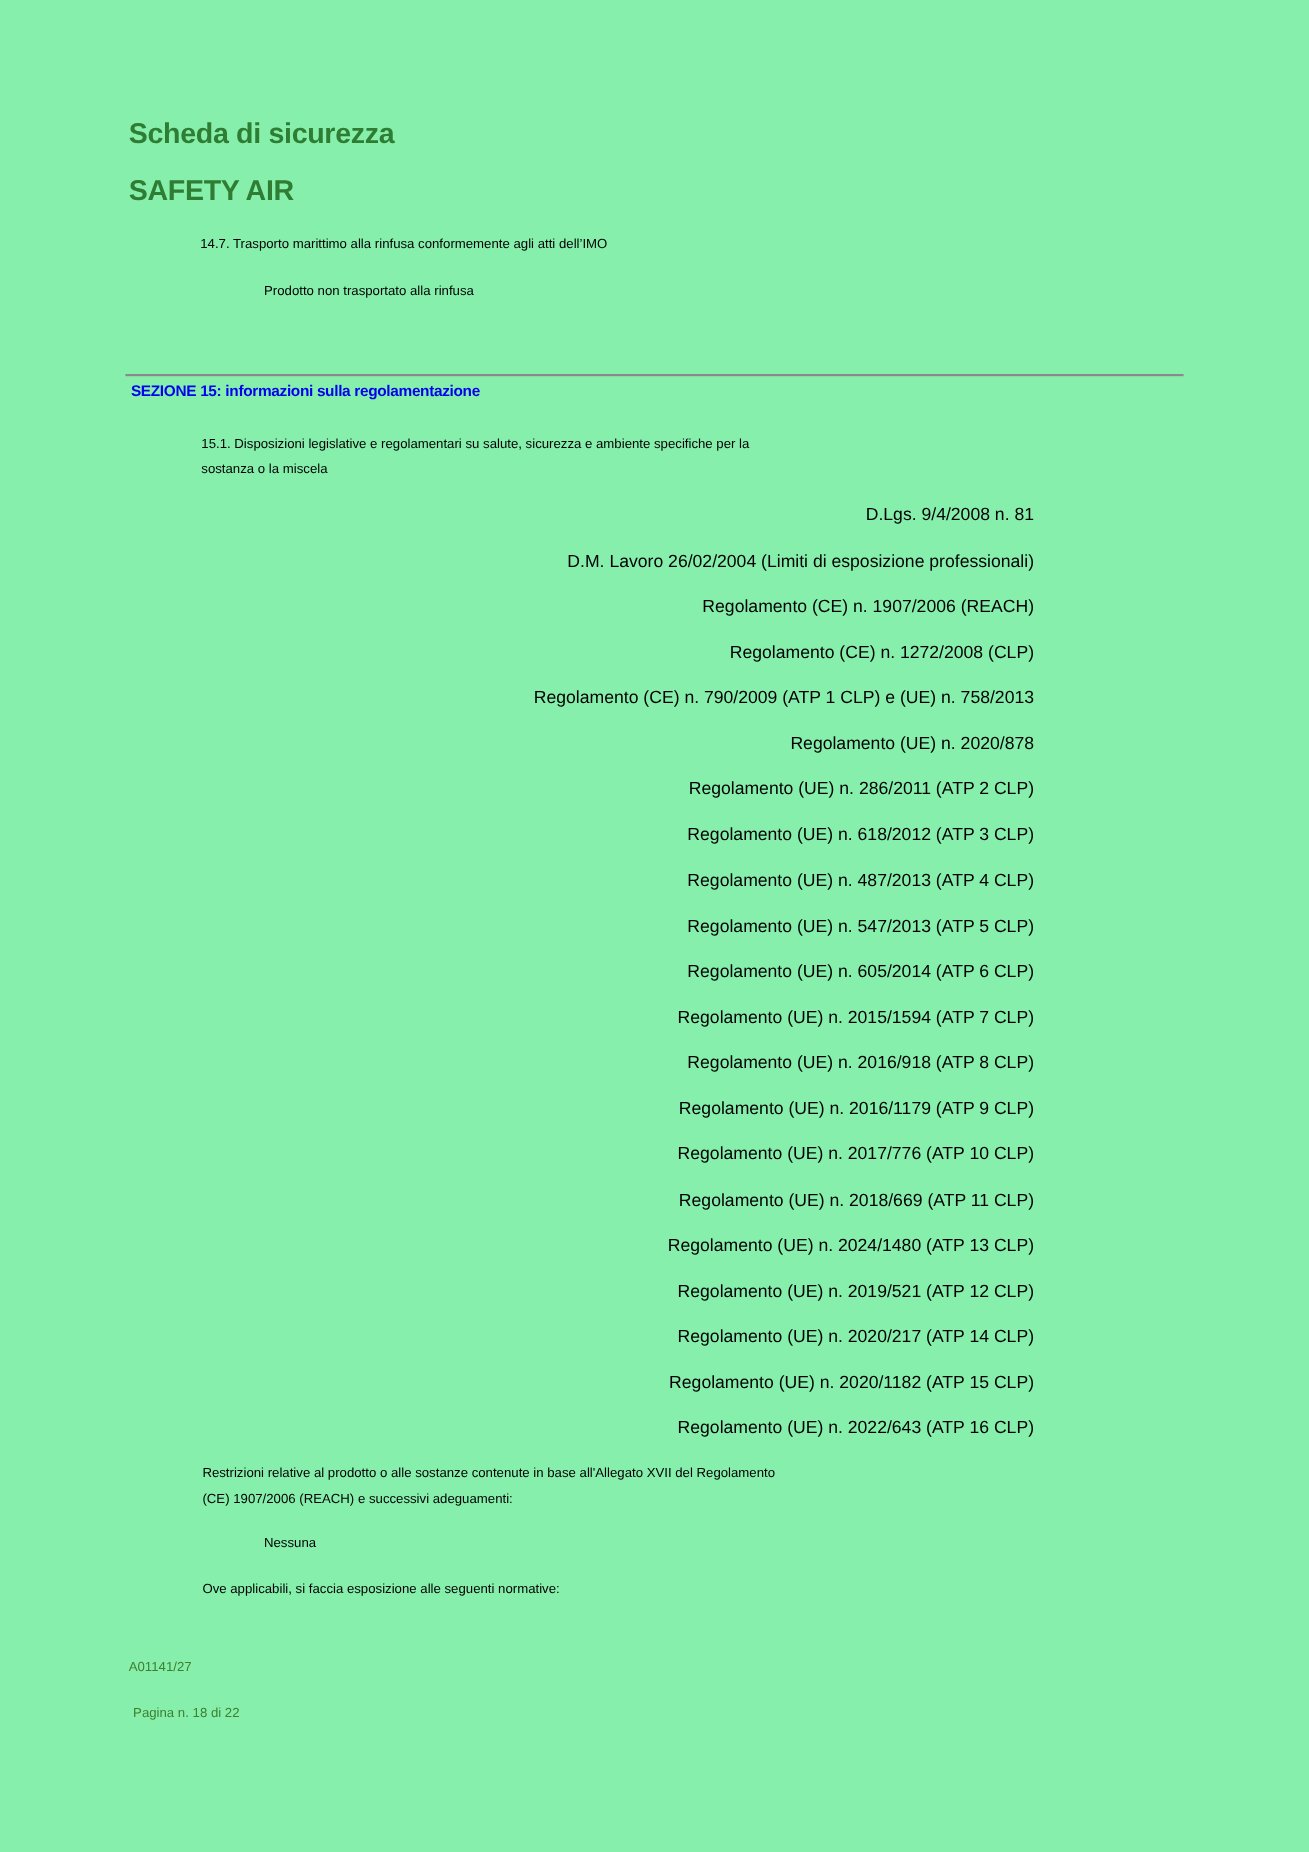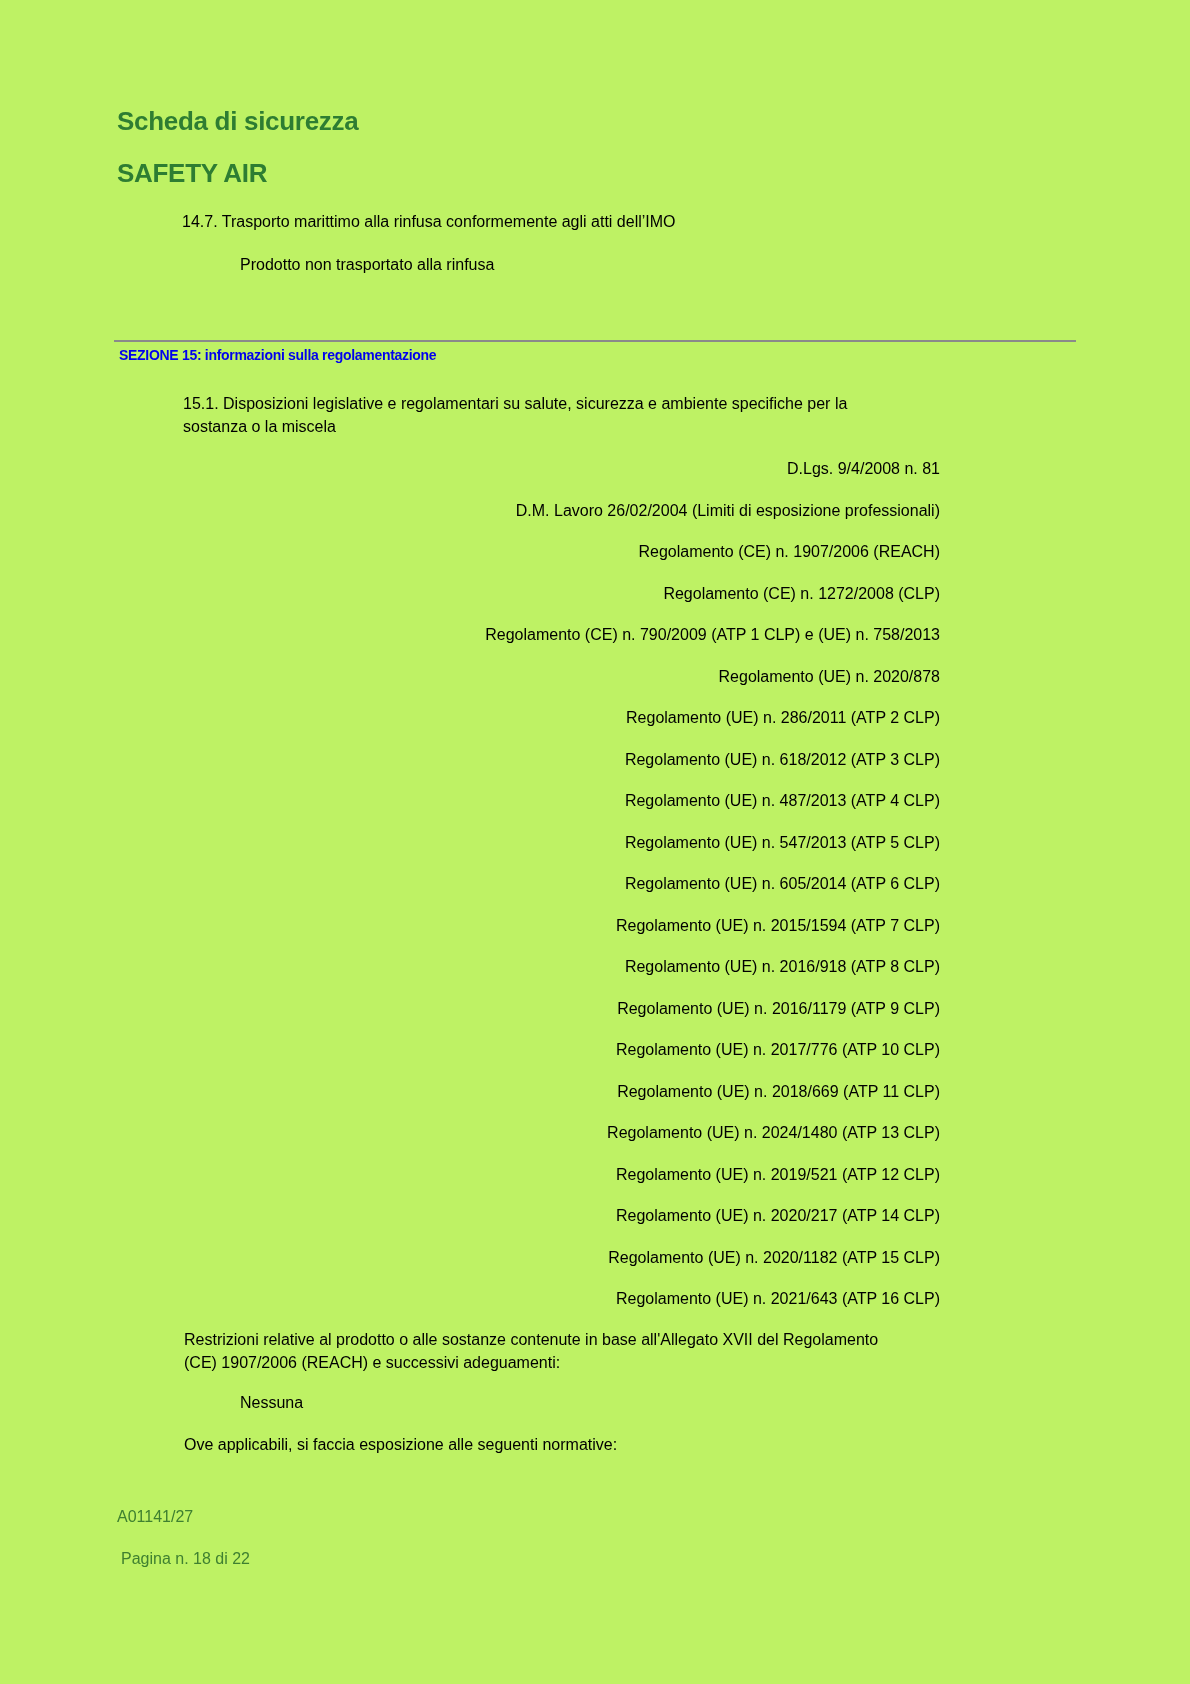--- a/index.html
+++ b/index.html
@@ -4,21 +4,21 @@
 <style>
   html, body {
     margin: 0;
     padding: 0;
     background: #ffffff;
   }
   .page {
     position: relative;
     width: 1190px;
     height: 1684px;
-    background: #bef264;
+    background: #86efac;
     font-family: "Liberation Sans", sans-serif;
     color: var(--text, #000);
     overflow: hidden;
   }
   .abs { position: absolute; }
   .doc-title {
     font-size: 26px;
     font-weight: bold;
     color: var(--header-green, #2e7d32);
     letter-spacing: -0.3px;
@@ -30,33 +30,33 @@
     background: var(--rule-gray, #8a8a8a);
   }
   .section-heading {
     font-size: 14px;
     font-weight: bold;
     color: var(--section-blue, #0000ee);
     letter-spacing: -0.3px;
     white-space: nowrap;
   }
   .body-text {
-    font-size: 16px;
+    font-size: 12px;
     line-height: 23px;
     white-space: pre-line;
   }
   .reg-list { width: 700px; text-align: right; }
   .reg-item {
     height: 41.5px;
     font-size: 16px;
     line-height: 20px;
     white-space: nowrap;
   }
   .footer-text {
-    font-size: 16px;
+    font-size: 12px;
     color: var(--footer-green, #3f8030);
     white-space: nowrap;
   }
 </style>
 </head>
 <body>
 
 <div class="page">
 
   <div class="abs doc-title" style="left:117px; top:106px">Scheda di sicurezza</div>
@@ -88,21 +88,21 @@
     <div class="reg-item">Regolamento (UE) n. 605/2014 (ATP 6 CLP)</div>
     <div class="reg-item">Regolamento (UE) n. 2015/1594 (ATP 7 CLP)</div>
     <div class="reg-item">Regolamento (UE) n. 2016/918 (ATP 8 CLP)</div>
     <div class="reg-item">Regolamento (UE) n. 2016/1179 (ATP 9 CLP)</div>
     <div class="reg-item">Regolamento (UE) n. 2017/776 (ATP 10 CLP)</div>
     <div class="reg-item">Regolamento (UE) n. 2018/669 (ATP 11 CLP)</div>
     <div class="reg-item">Regolamento (UE) n. 2024/1480 (ATP 13 CLP)</div>
     <div class="reg-item">Regolamento (UE) n. 2019/521 (ATP 12 CLP)</div>
     <div class="reg-item">Regolamento (UE) n. 2020/217 (ATP 14 CLP)</div>
     <div class="reg-item">Regolamento (UE) n. 2020/1182 (ATP 15 CLP)</div>
-    <div class="reg-item">Regolamento (UE) n. 2021/643 (ATP 16 CLP)</div>
+    <div class="reg-item">Regolamento (UE) n. 2022/643 (ATP 16 CLP)</div>
   </div>
 
   <div class="abs body-text" style="left:184px; top:1328px">Restrizioni relative al prodotto o alle sostanze contenute in base all'Allegato XVII del Regolamento
 (CE) 1907/2006 (REACH) e successivi adeguamenti:</div>
 
   <div class="abs body-text" style="left:240px; top:1391px">Nessuna</div>
 
   <div class="abs body-text" style="left:184px; top:1433px">Ove applicabili, si faccia esposizione alle seguenti normative:</div>
 
   <div class="abs footer-text" style="left:117px; top:1508px">A01141/27</div>

